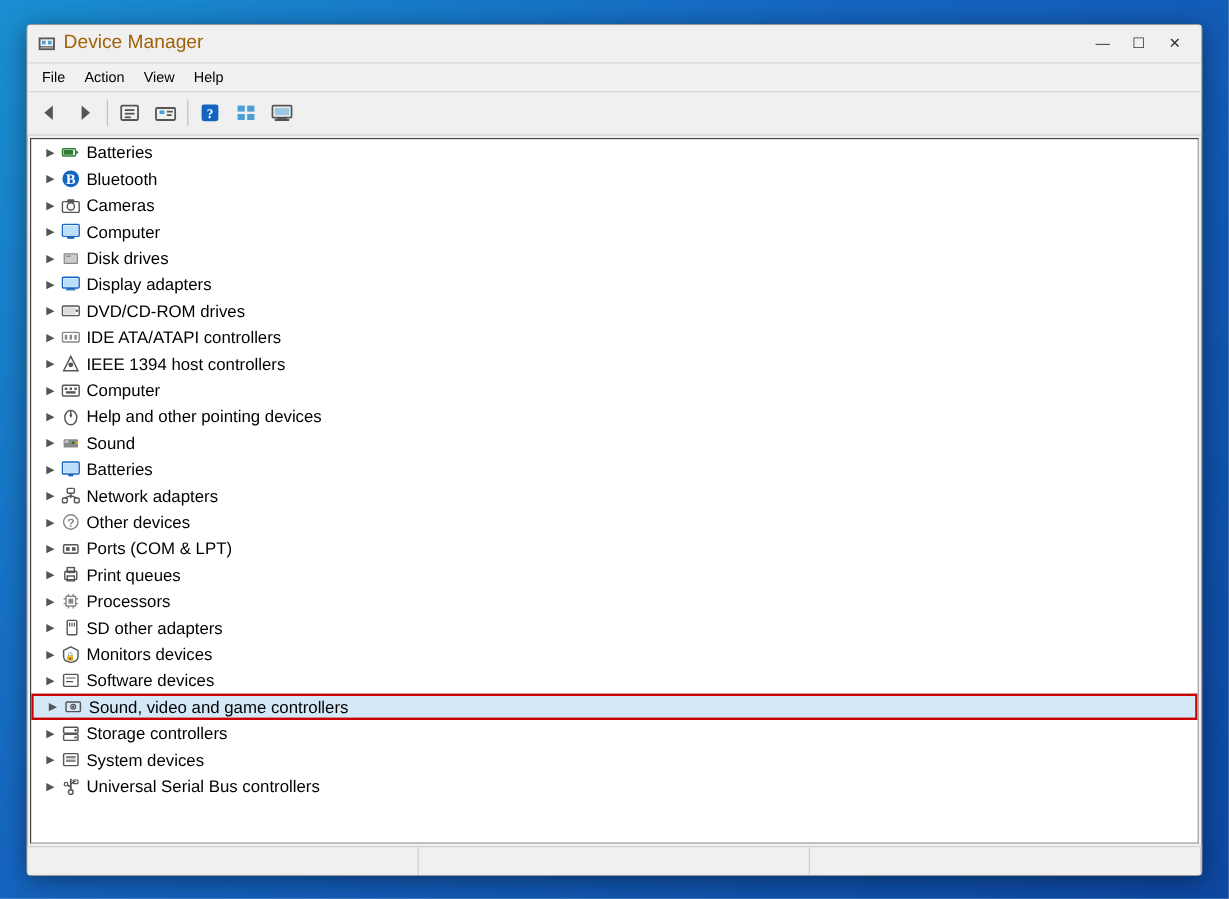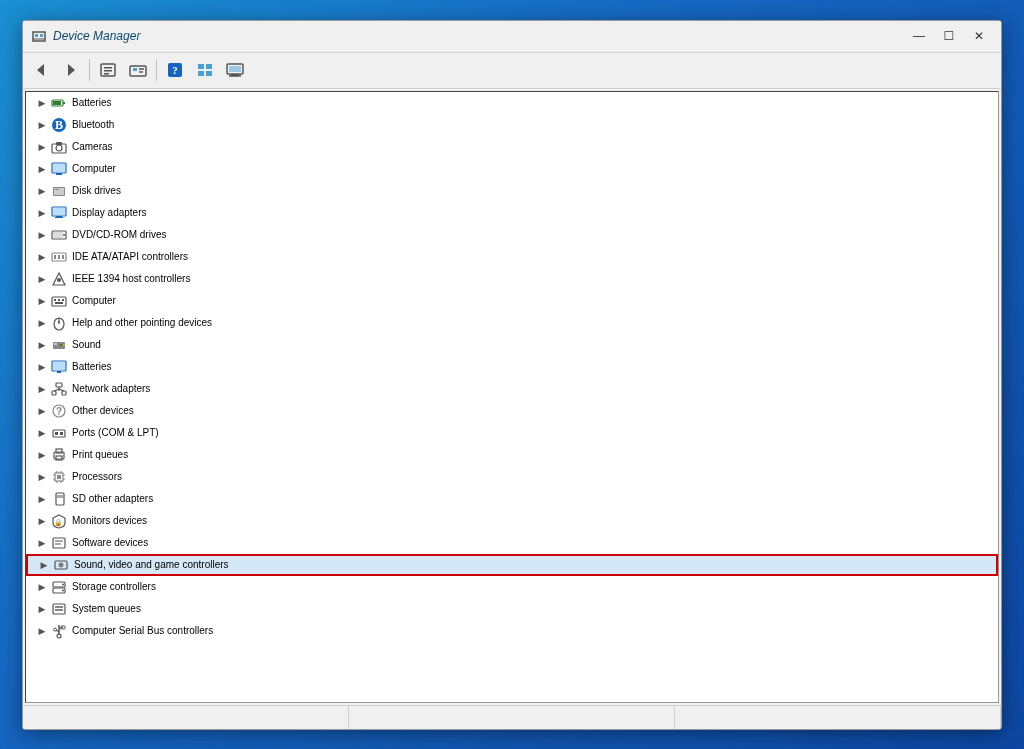--- a/index.html
+++ b/index.html
@@ -35,23 +35,22 @@
       width: 16px;
       height: 16px;
       margin-right: 6px;
       display: flex;
       align-items: center;
       justify-content: center;
       font-size: 14px;
     }
     .title-bar-text {
       flex: 1;
-      font-size: 12px;
-      color: #0c4a6e;
-      font-style: italic;
+      font-size: 16px;
+      color: #a16207;
     }
     .title-bar-buttons {
       display: flex;
       gap: 2px;
     }
     .title-btn {
       width: 28px;
       height: 22px;
       background: transparent;
       border: none;
@@ -154,21 +153,21 @@
       width: 18px;
       height: 18px;
       margin-right: 4px;
       display: flex;
       align-items: center;
       justify-content: center;
       font-size: 14px;
       flex-shrink: 0;
     }
     .item-label {
-      font-size: 10px;
+      font-size: 14px;
     }
     .status-bar {
       height: 24px;
       border-top: 1px solid #d0d0d0;
       display: flex;
       align-items: center;
       flex-shrink: 0;
       background: #f0f0f0;
     }
     .status-segment {
@@ -202,20 +201,26 @@
       </svg>
     </div>
     <span class="title-bar-text">Device Manager</span>
     <div class="title-bar-buttons">
       <button class="title-btn">—</button>
       <button class="title-btn">☐</button>
       <button class="title-btn close">✕</button>
     </div>
   </div>
 
+  <div class="menu-bar">
+    <div class="menu-item">File</div>
+    <div class="menu-item">Action</div>
+    <div class="menu-item">View</div>
+    <div class="menu-item">Help</div>
+  </div>
 
   <div class="toolbar">
     <button class="toolbar-btn" title="Back">
       <svg width="18" height="18" viewBox="0 0 18 18">
           <polygon points="12,3 5,9 12,15" fill="#555"></polygon>
         </svg>
     </button>
     <button class="toolbar-btn" title="Forward">
       <svg width="18" height="18" viewBox="0 0 18 18">
           <polygon points="6,3 13,9 6,15" fill="#555"></polygon>
@@ -534,35 +539,35 @@
         </div>
         <div class="tree-item">
           <span class="chevron" style="font-size: 9px; color: rgb(85, 85, 85);">▶</span>
           <span class="item-icon">
             <svg width="16" height="16" viewBox="0 0 16 16">
               <rect x="2" y="3" width="12" height="10" rx="1" fill="none" stroke="#555" stroke-width="1.2"></rect>
               <rect x="4" y="5" width="8" height="2" fill="#888"></rect>
               <rect x="4" y="8" width="8" height="2" fill="#888"></rect>
             </svg>
           </span>
-          <span class="item-label">System queues</span>
+          <span class="item-label">System devices</span>
         </div>
         <div class="tree-item">
           <span class="chevron" style="font-size: 9px; color: rgb(85, 85, 85);">▶</span>
           <span class="item-icon">
             <svg width="16" height="16" viewBox="0 0 16 16">
               <line x1="8" y1="2" x2="8" y2="12" stroke="#555" stroke-width="1.5"></line>
               <line x1="8" y1="6" x2="12" y2="4" stroke="#555" stroke-width="1.2"></line>
               <line x1="8" y1="9" x2="5" y2="7" stroke="#555" stroke-width="1.2"></line>
               <circle cx="8" cy="13" r="2" fill="none" stroke="#555" stroke-width="1.2"></circle>
               <rect x="10" y="3" width="4" height="3" rx="0.5" fill="none" stroke="#555" stroke-width="1"></rect>
               <circle cx="4" cy="6.5" r="1.5" fill="none" stroke="#555" stroke-width="1"></circle>
             </svg>
           </span>
-          <span class="item-label">Computer Serial Bus controllers</span>
+          <span class="item-label">Universal Serial Bus controllers</span>
         </div>
       </div>
   </div>
 
   <div class="status-bar">
     <div class="status-segment"></div>
     <div class="status-segment"></div>
     <div class="status-segment"></div>
   </div>
 </div>

